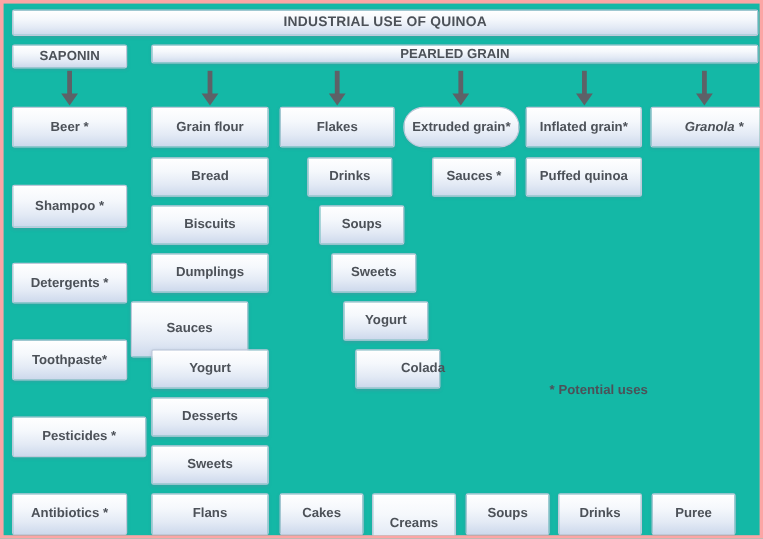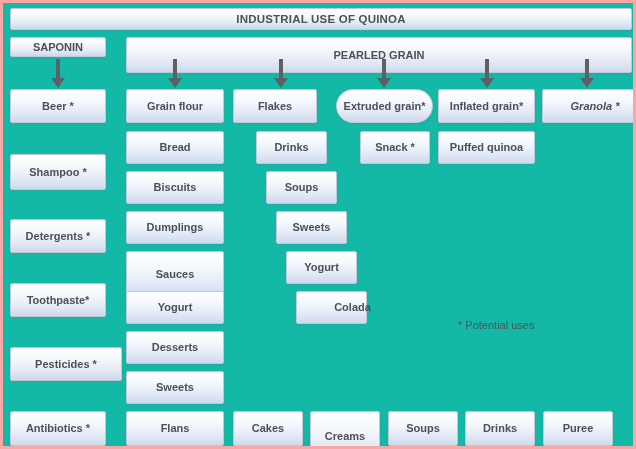--- a/index.html
+++ b/index.html
@@ -44,35 +44,35 @@
   }
   .arrow .head {
     position: absolute; left: 0; top: 19px; width: 0; height: 0;
     border-left: 7px solid transparent;
     border-right: 7px solid transparent;
     border-top: 10px solid var(--arrow, #5d6167);
   }
   .note {
     position: absolute;
     left: 455px; top: 316px;
-    font-weight: normal;
+    font-weight: bold;
     font-size: 11px;
     color: var(--text, #4c5158);
     text-align: center;
   }
 </style>
 </head>
 <body>
 
 <div id="canvas">
   <div class="box title-bar">INDUSTRIAL USE OF QUINOA</div>
 
   <div id="headers">
       <div class="box hdr" style="left: 7px; top: 34px; width: 96px; height: 20px;">SAPONIN</div>
-      <div class="box hdr" style="left: 123px; top: 34px; width: 506px; height: 36px;">PEARLED GRAIN</div>
+      <div class="box hdr" style="left: 123px; top: 34px; width: 506px; height: 16px;">PEARLED GRAIN</div>
     </div>
   <div id="arrows">
       <div class="arrow" style="left: 48px; top: 56px;">
         <span class="stem"></span>
         <span class="head"></span>
       </div>
       <div class="arrow" style="left: 165px; top: 56px;">
         <span class="stem"></span>
         <span class="head"></span>
       </div>
@@ -97,33 +97,33 @@
       <div class="box" style="left: 7px; top: 86px; width: 96px; height: 34px;">Beer *</div>
       <div class="box" style="left: 7px; top: 151px; width: 96px; height: 36px;">Shampoo *</div>
       <div class="box" style="left: 7px; top: 216px; width: 96px; height: 34px;">Detergents *</div>
       <div class="box" style="left: 7px; top: 280px; width: 96px; height: 34px;">Toothpaste*</div>
       <div class="box" style="left: 7px; top: 344px; width: 112px; height: 34px;">Pesticides *</div>
       <div class="box" style="left: 7px; top: 408px; width: 96px; height: 35px;">Antibiotics *</div>
       <div class="box" style="left: 123px; top: 86px; width: 98px; height: 34px;">Grain flour</div>
       <div class="box" style="left: 123px; top: 128px; width: 98px; height: 33px;">Bread</div>
       <div class="box" style="left: 123px; top: 168px; width: 98px; height: 33px;">Biscuits</div>
       <div class="box" style="left: 123px; top: 208px; width: 98px; height: 33px;">Dumplings</div>
-      <div class="box" style="left: 123px; top: 248px; width: 98px; height: 47px;">Sauces</div>
+      <div class="box" style="left: 106px; top: 248px; width: 98px; height: 47px;">Sauces</div>
       <div class="box" style="left: 123px; top: 288px; width: 98px; height: 33px;">Yogurt</div>
       <div class="box" style="left: 123px; top: 328px; width: 98px; height: 33px;">Desserts</div>
       <div class="box" style="left: 123px; top: 368px; width: 98px; height: 33px;">Sweets</div>
       <div class="box" style="left: 123px; top: 408px; width: 98px; height: 35px;">Flans</div>
-      <div class="box" style="left: 230px; top: 86px; width: 84px; height: 34px;">Flakes</div>
+      <div class="box" style="left: 230px; top: 86px; width: 96px; height: 34px;">Flakes</div>
       <div class="box" style="left: 253px; top: 128px; width: 71px; height: 33px;">Drinks</div>
       <div class="box" style="left: 263px; top: 168px; width: 71px; height: 33px;">Soups</div>
       <div class="box" style="left: 273px; top: 208px; width: 71px; height: 33px;">Sweets</div>
       <div class="box" style="left: 283px; top: 248px; width: 71px; height: 33px;">Yogurt</div>
       <div class="box" style="left: 293px; top: 288px; width: 71px; height: 33px; padding-left: 47px;">Colada</div>
       <div class="box wrap" style="left: 333px; top: 86px; width: 97px; height: 34px;">Extruded grain*</div>
-      <div class="box" style="left: 357px; top: 128px; width: 70px; height: 33px;">Snack *</div>
+      <div class="box" style="left: 357px; top: 128px; width: 70px; height: 33px;">Sauces *</div>
       <div class="box" style="left: 435px; top: 86px; width: 97px; height: 34px;">Inflated grain*</div>
       <div class="box" style="left: 435px; top: 128px; width: 97px; height: 33px;">Puffed quinoa</div>
       <div class="box" style="left: 539px; top: 86px; width: 106px; height: 34px; font-style: italic;">Granola *</div>
       <div class="box" style="left: 230px; top: 408px; width: 70px; height: 35px;">Cakes</div>
       <div class="box" style="left: 307px; top: 408px; width: 70px; height: 51px;">Creams</div>
       <div class="box" style="left: 385px; top: 408px; width: 70px; height: 35px;">Soups</div>
       <div class="box" style="left: 462px; top: 408px; width: 70px; height: 35px;">Drinks</div>
       <div class="box" style="left: 540px; top: 408px; width: 70px; height: 35px;">Puree</div>
     </div>
 

